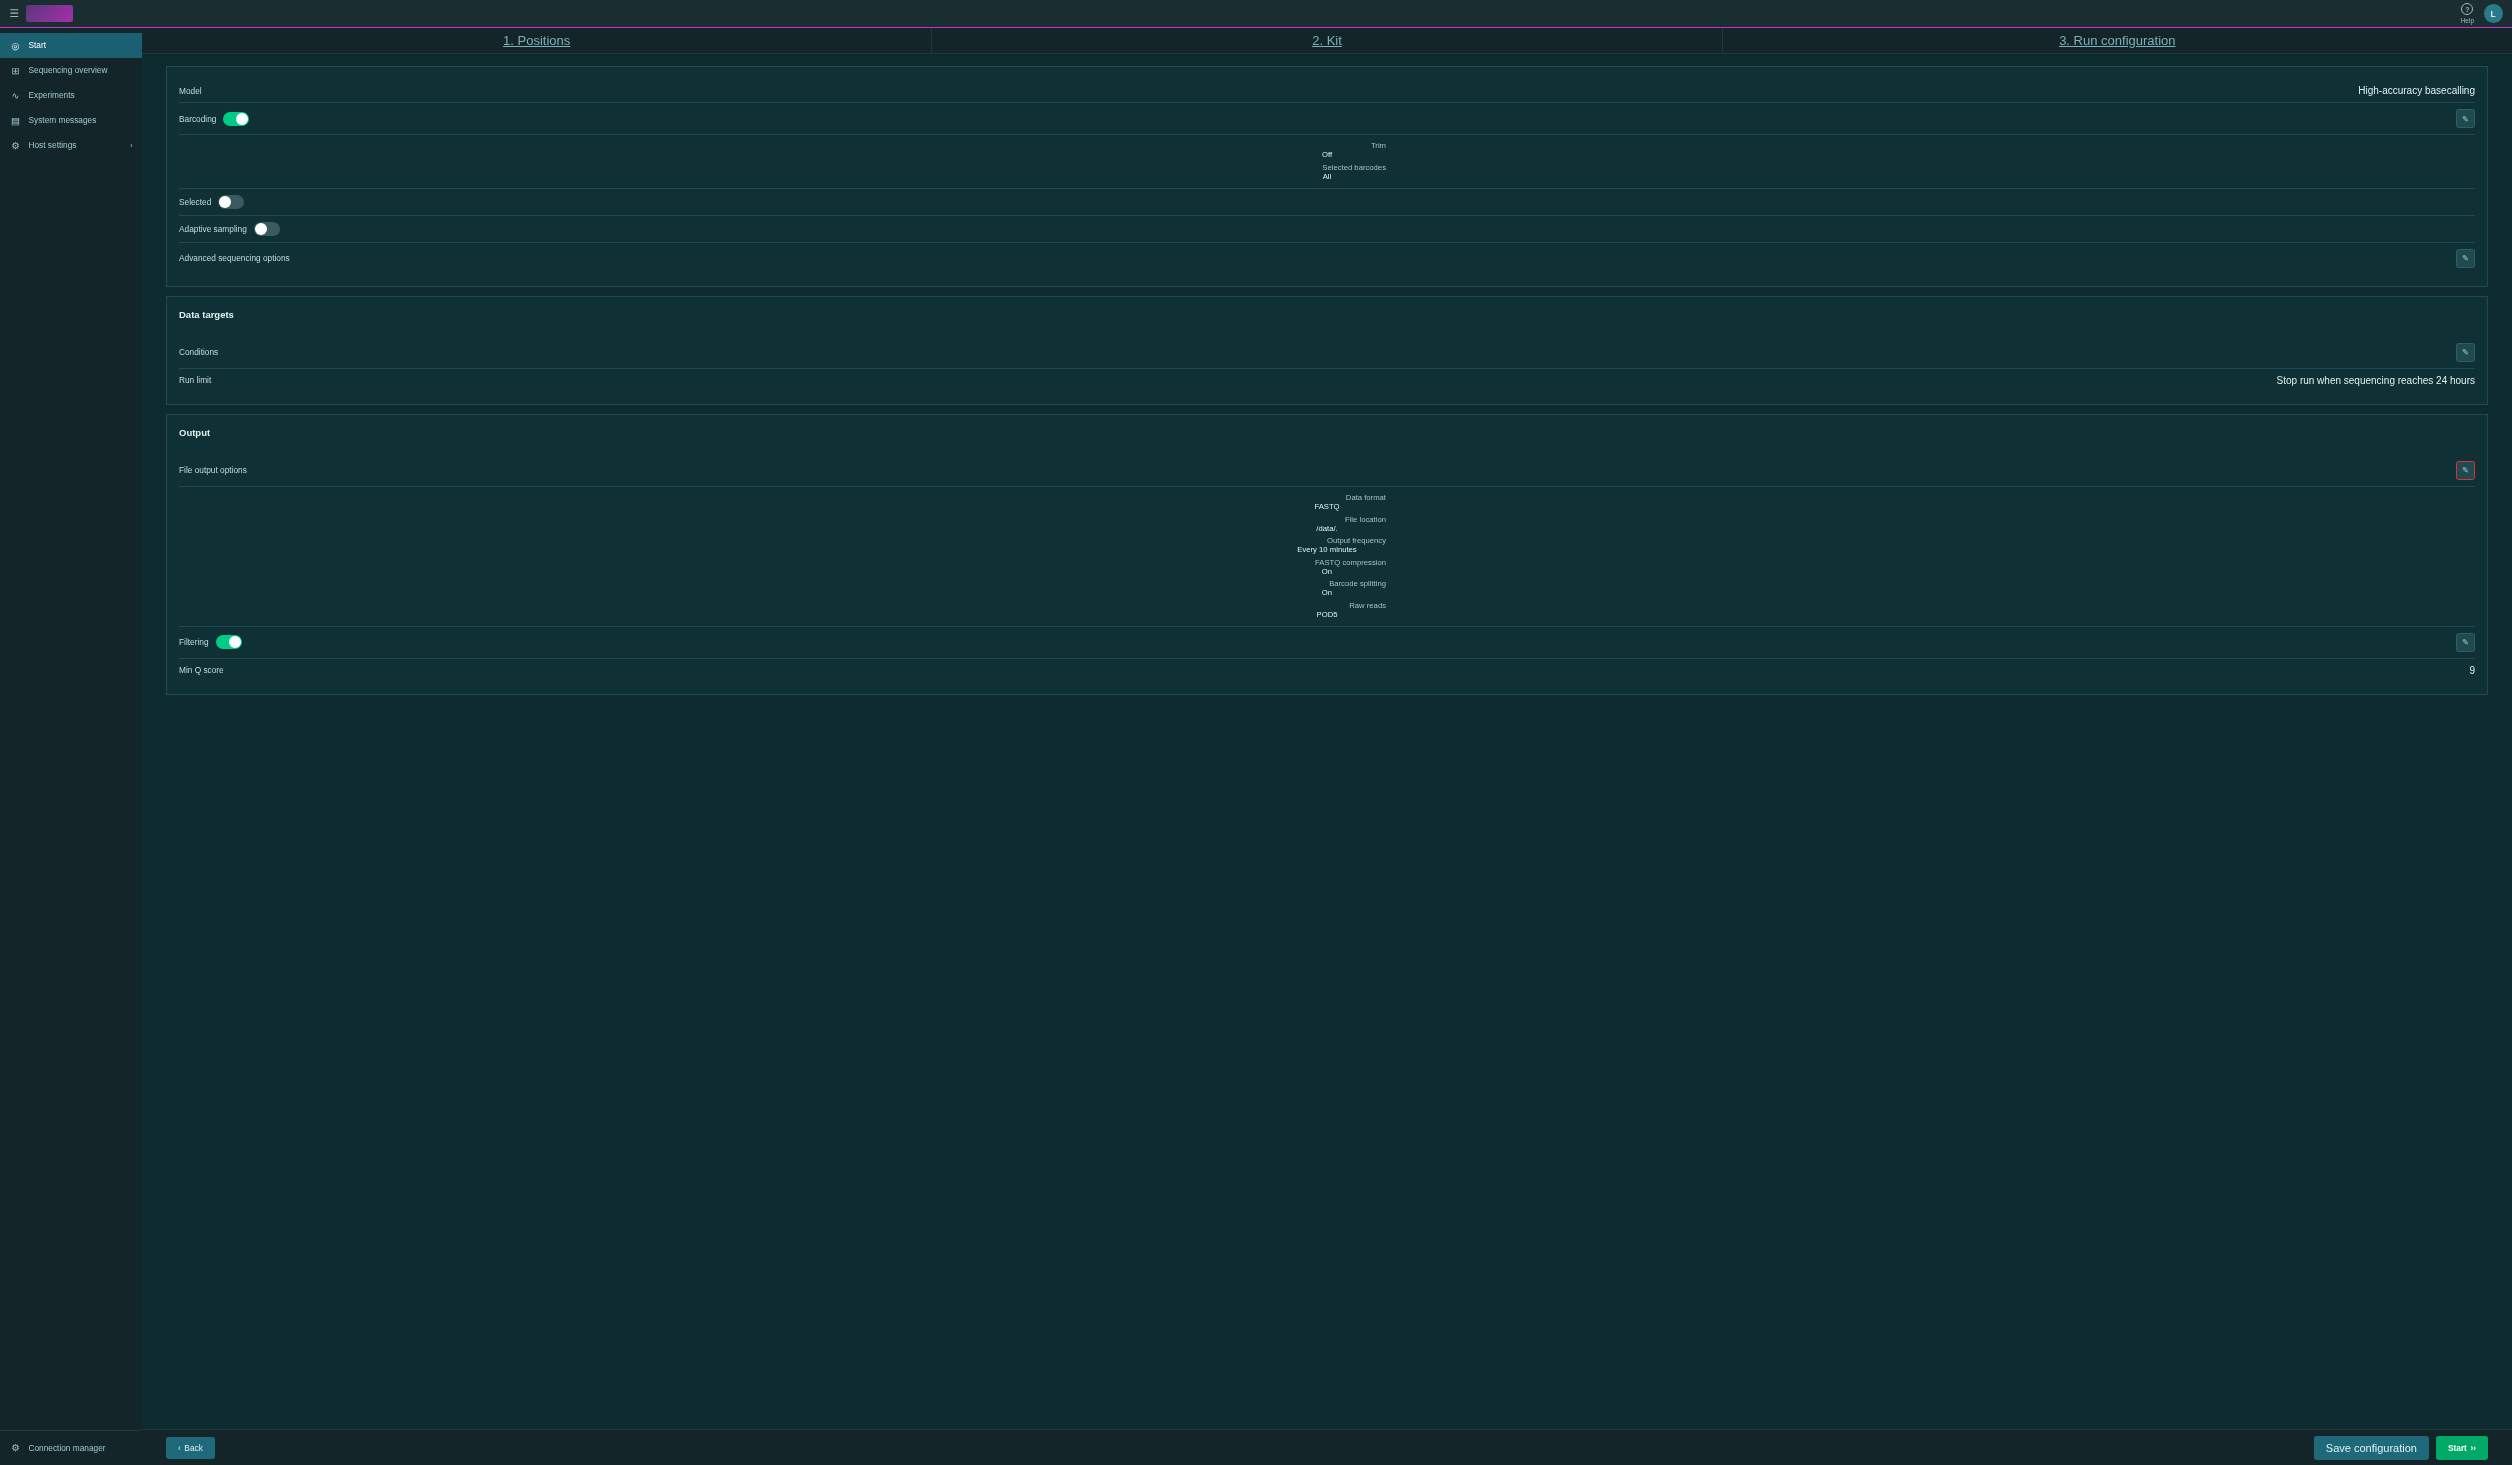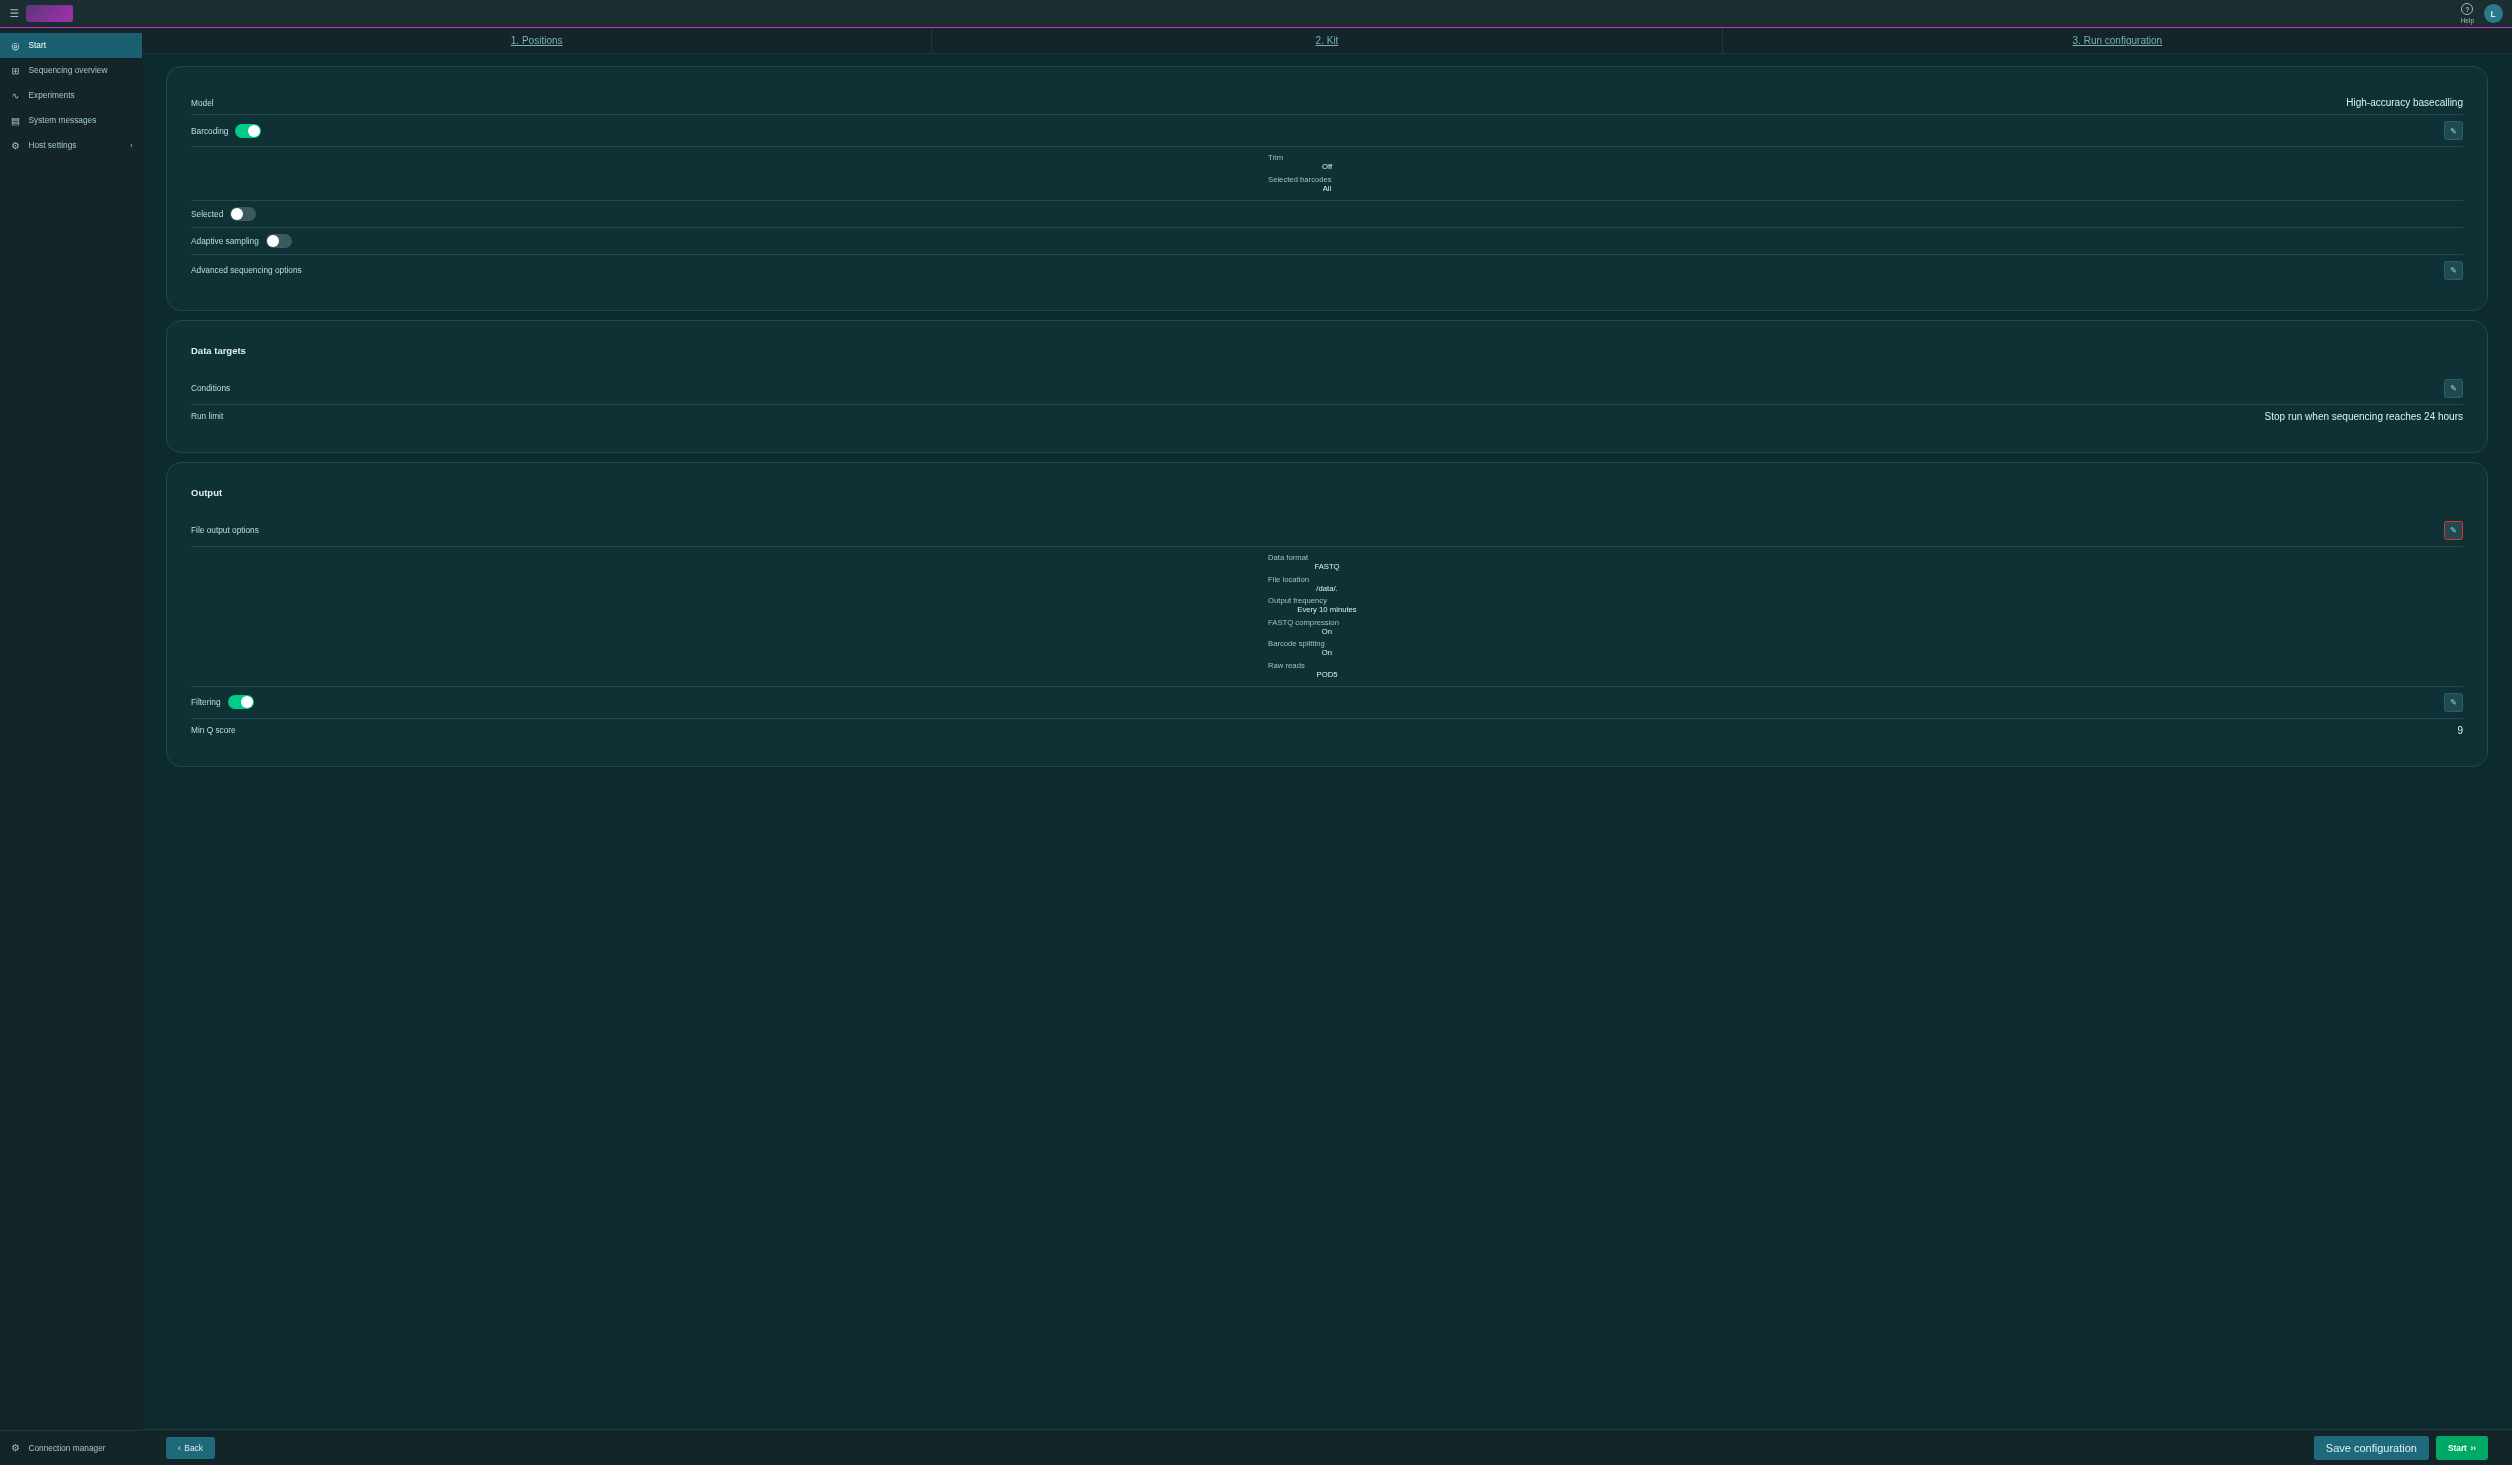--- a/index.html
+++ b/index.html
@@ -147,21 +147,21 @@
       align-items: center;
       height: 26px;
       border-bottom: 0.6px solid #1e3a3e;
       flex-shrink: 0;
     }
     .step-item {
       flex: 1;
       display: flex;
       align-items: center;
       justify-content: center;
-      font-size: 10px;
+      font-size: 13px;
       color: #7ab0b8;
       text-decoration: underline;
       cursor: pointer;
       height: 100%;
       border-right: 0.6px solid #1e3a3e;
     }
     .step-item:last-child {
       border-right: none;
     }
 
@@ -179,23 +179,24 @@
     }
     .content-scroll::-webkit-scrollbar-thumb {
       background: #2a5a60;
       border-radius: 1.8px;
     }
 
     
     .card {
       background: #0f3035;
       border: 0.6px solid #1e4a50;
-      border-radius: 15px;
-      padding: 24px;
+      border-radius: 0;
+      padding: 12px;
       margin-bottom: 9.5px;
+      text-align: right;
     }
     .card-title {
       font-size: 9.5px;
       font-weight: 600;
       color: #e0f0f0;
       margin-bottom: 9.5px;
     }
     .card-row {
       display: flex;
       align-items: center;

